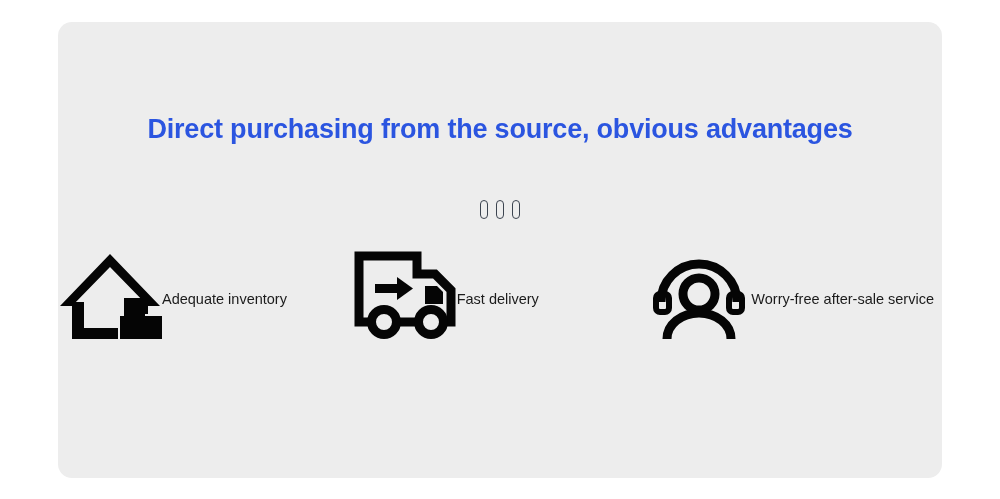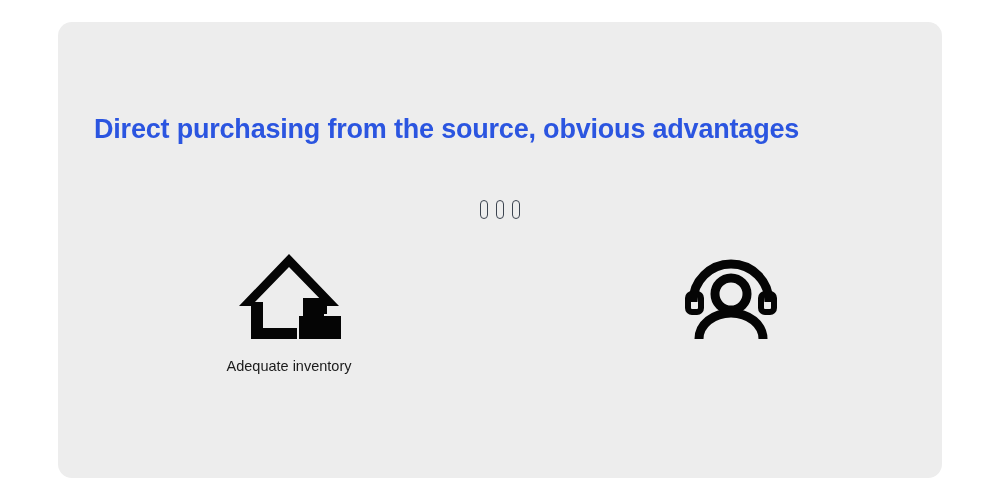--- a/index.html
+++ b/index.html
@@ -31,26 +31,26 @@
     background: #ededed;
     border-radius: 14px;
     box-sizing: border-box;
   }
 
   .banner-title {
     position: absolute;
     left: 0;
     top: 92px;
     width: 884px;
+    text-align: center;
     font-size: 27px;
     font-weight: bold;
     color: #2b55e0;
     letter-spacing: -0.2px;
     white-space: nowrap;
-    margin-left: 36px;
   }
 
   
   .divider-dots {
     position: absolute;
     left: 0;
     top: 178px;
     width: 884px;
     display: flex;
     justify-content: center;
@@ -72,23 +72,21 @@
     left: 0;
     top: 218px;
     width: 884px;
     display: flex;
     flex-direction: row;
     align-items: flex-start;
   }
   .feature {
     flex: 1 1 0;
     display: flex;
-    flex-direction: column;
     align-items: center;
-    padding-left: 20px;
   }
   .feature-icon {
     height: 104px;
     display: flex;
     align-items: center;
     justify-content: center;
   }
   .feature-icon svg {
     display: block;
   }
@@ -129,32 +127,50 @@
 
             <rect x="62" y="72" width="22" height="23" fill="#050505"></rect>
             <rect x="66" y="54" width="21" height="21" fill="#050505"></rect>
             <rect x="84" y="72" width="20" height="23" fill="#050505"></rect>
           </svg>
         </div>
         <div class="feature-label">Adequate inventory</div>
       </div>
 
 
+      <div class="feature">
+        <div class="feature-icon">
+          <svg width="104" height="96" viewBox="0 0 104 96" fill="none">
+
+            <path d="M6 12 L64 12 L64 30 L82 30 L98 46 L98 78 L6 78 Z" stroke="#050505" stroke-width="9" stroke-linejoin="miter" fill="none"></path>
+
+            <path d="M72 42 L84 42 L90 48 L90 60 L72 60 Z" fill="#050505"></path>
+
+            <rect x="22" y="40" width="26" height="9" fill="#050505"></rect>
+            <path d="M44 33 L60 44.5 L44 56 Z" fill="#050505"></path>
+
+            <circle cx="31" cy="78" r="12.5" stroke="#050505" stroke-width="9" fill="#ededed"></circle>
+            <circle cx="78" cy="78" r="12.5" stroke="#050505" stroke-width="9" fill="#ededed"></circle>
+          </svg>
+        </div>
+        <div class="feature-label">Fast delivery</div>
+      </div>
 
       <div class="feature">
         <div class="feature-icon">
           <svg width="104" height="96" viewBox="0 0 104 96" fill="none">
 
             <path d="M14 58 A38 38 0 0 1 90 58" stroke="#050505" stroke-width="9" fill="none" stroke-linecap="butt"></path>
 
             <rect x="9" y="50" width="13" height="18" rx="4" stroke="#050505" stroke-width="6" fill="none"></rect>
             <rect x="82" y="50" width="13" height="18" rx="4" stroke="#050505" stroke-width="6" fill="none"></rect>
 
             <circle cx="52" cy="50" r="16" stroke="#050505" stroke-width="9" fill="none"></circle>
 
             <path d="M20 95 A32 26 0 0 1 84 95" stroke="#050505" stroke-width="9" fill="none"></path>
           </svg>
         </div>
+        <div class="feature-label">Worry-free after-sale service</div>
       </div>
 
     </div>
   </div>
 </div>
 
 </body></html>

